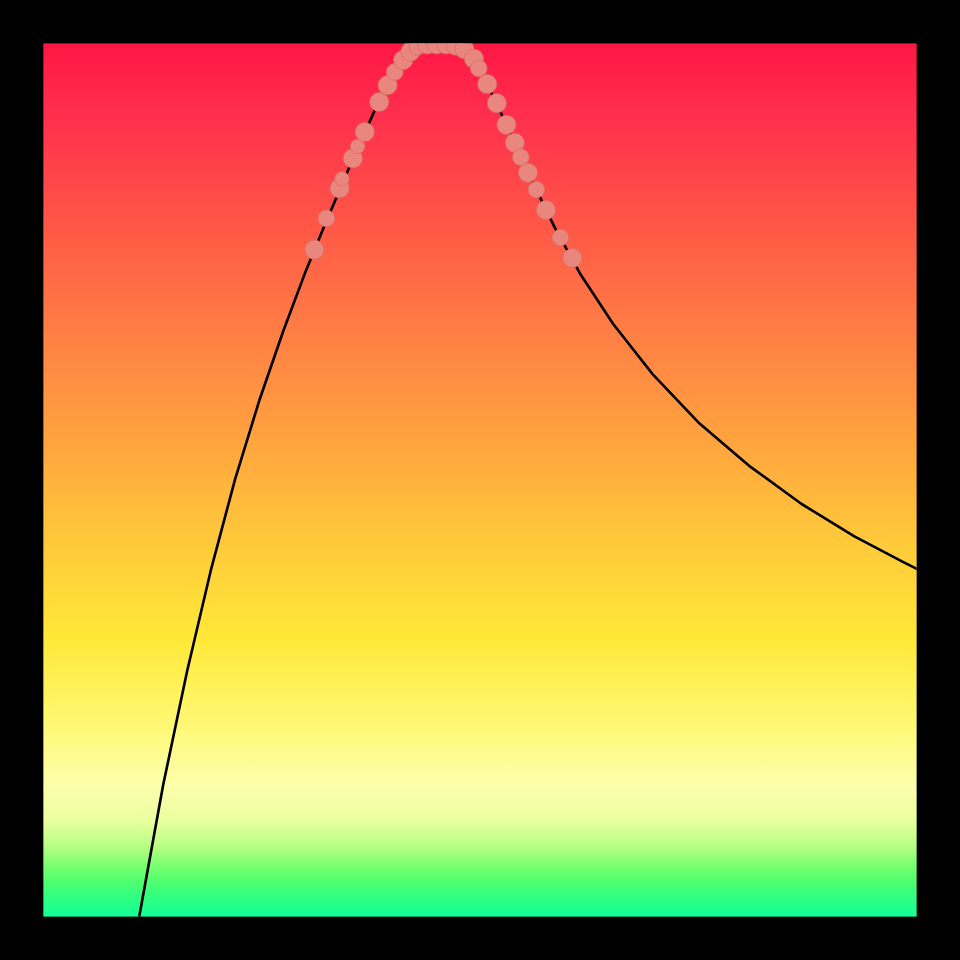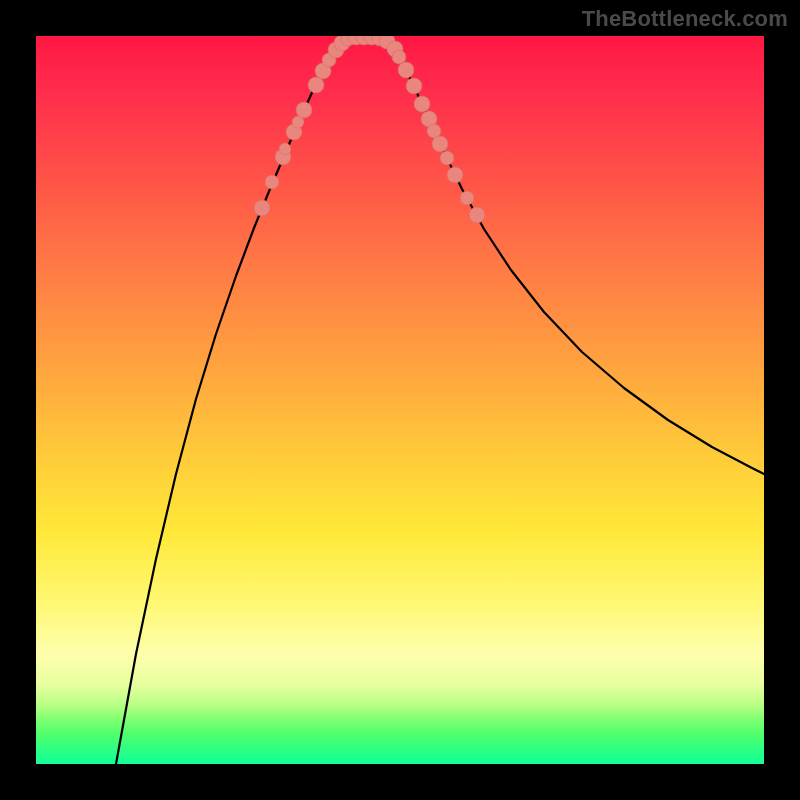--- a/index.html
+++ b/index.html
@@ -60,21 +60,20 @@
   svg.curve {
     position: absolute;
     inset: 0;
   }
 </style>
 </head>
 <body>
 
 <div class="frame">
 
-  <div class="watermark">TheBottleneck.com</div>
 
   <div class="plot">
     <div class="gradient"></div>
 
     <svg class="curve" viewBox="0 0 728 728" preserveAspectRatio="none">
       <path id="curve-path" fill="none" stroke="#000" stroke-width="2.2" stroke-linejoin="round" stroke-linecap="round" d="M80 728 L100 618 L120 523 L140 438 L160 363 L180 298 L200 240 L218 192 L234 153 L248 120 L260 92 L270 70 L278 52 L286 36 L293 23 L299 13 L304 5 L304 5 L312 2 L321 1 L330 1 L339 1 L347 2 L353 5 L353 5 L360 15 L369 32 L380 55 L393 83 L408 116 L426 153 L448 193 L475 234 L508 276 L546 316 L588 352 L632 384 L676 411 L716 432 L728 438"></path>
       <g id="marker-layer">
           <circle cx="226" cy="172" r="8" fill="#e9877f" stroke="#d76b63" stroke-width="0.6"></circle>
           <circle cx="236" cy="146" r="7" fill="#e9877f" stroke="#d76b63" stroke-width="0.6"></circle>
           <circle cx="247" cy="121" r="8" fill="#e9877f" stroke="#d76b63" stroke-width="0.6"></circle>

